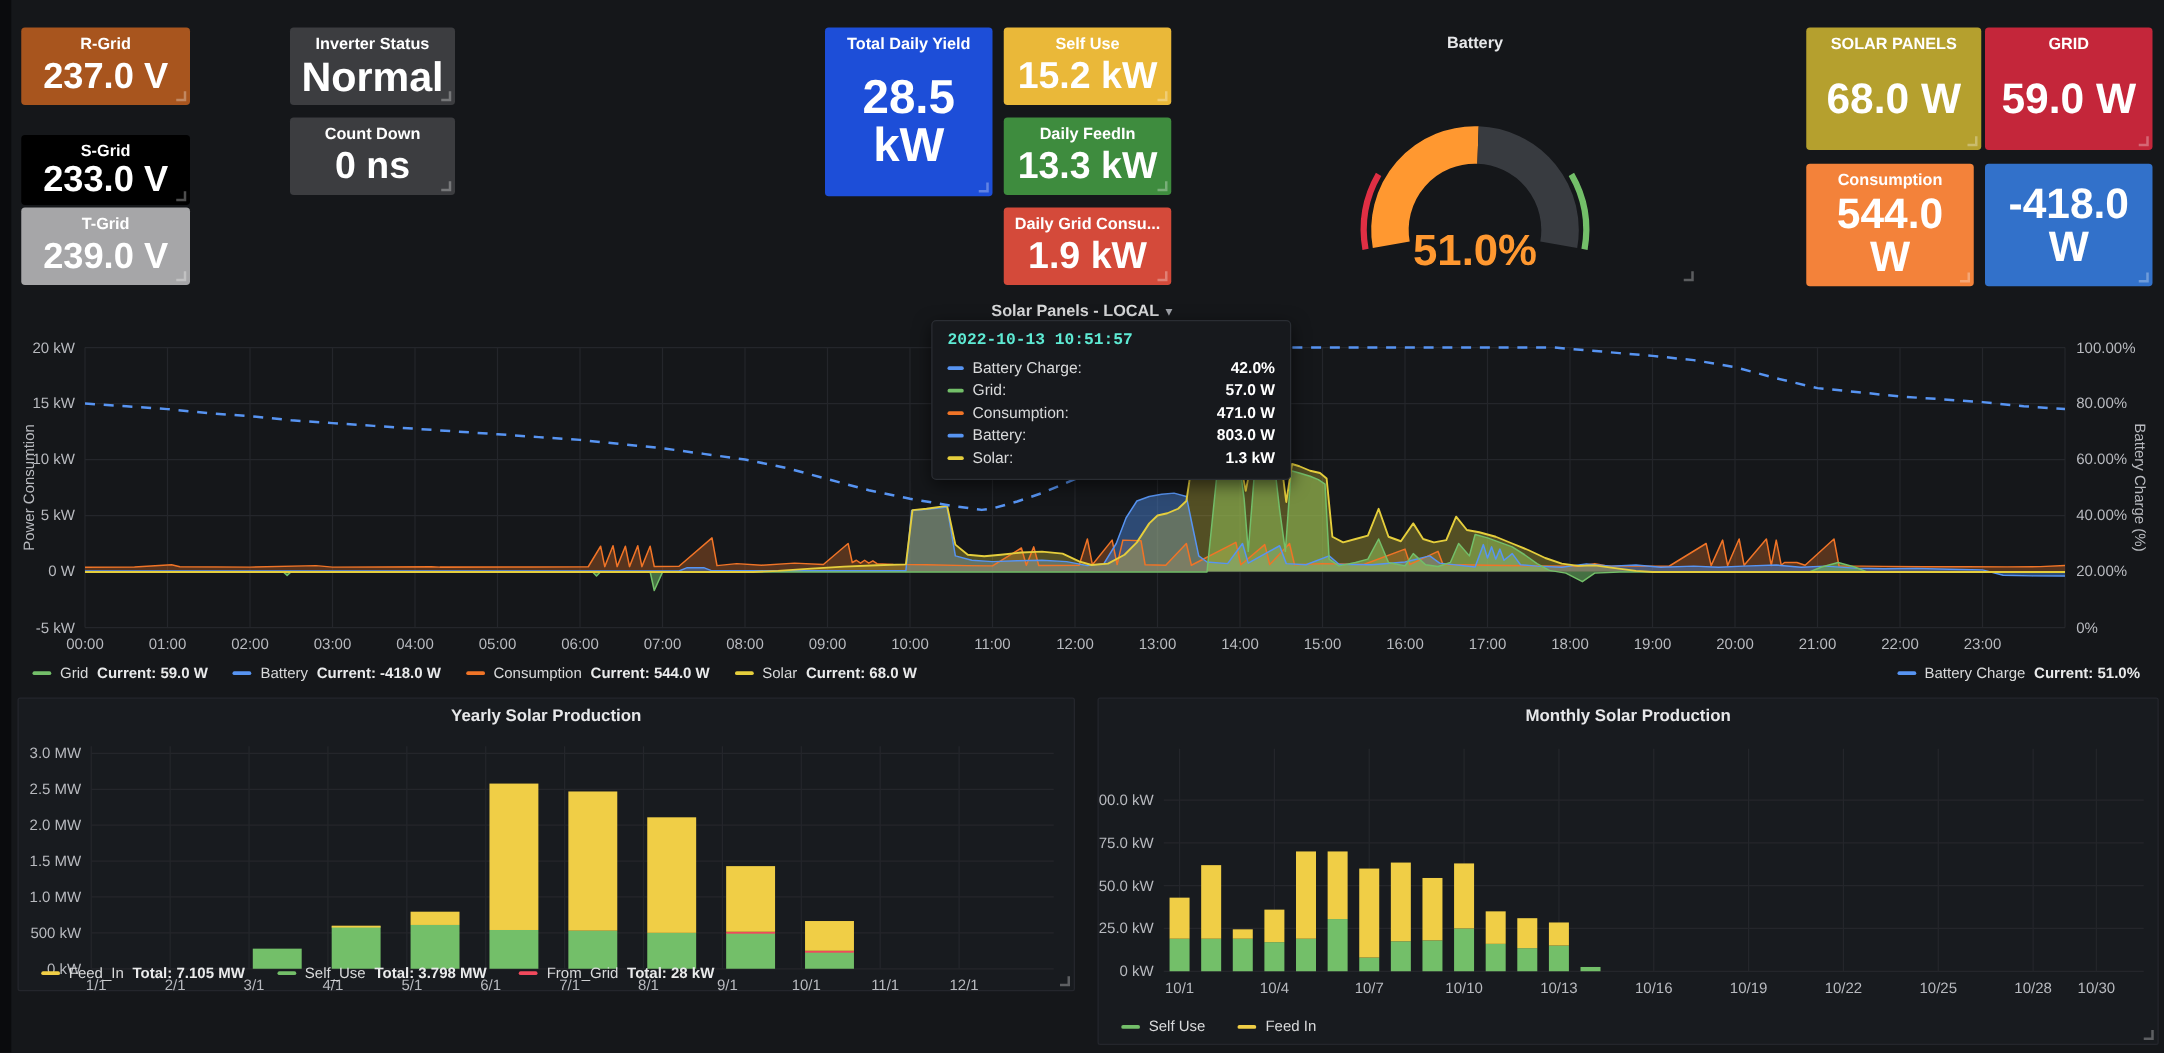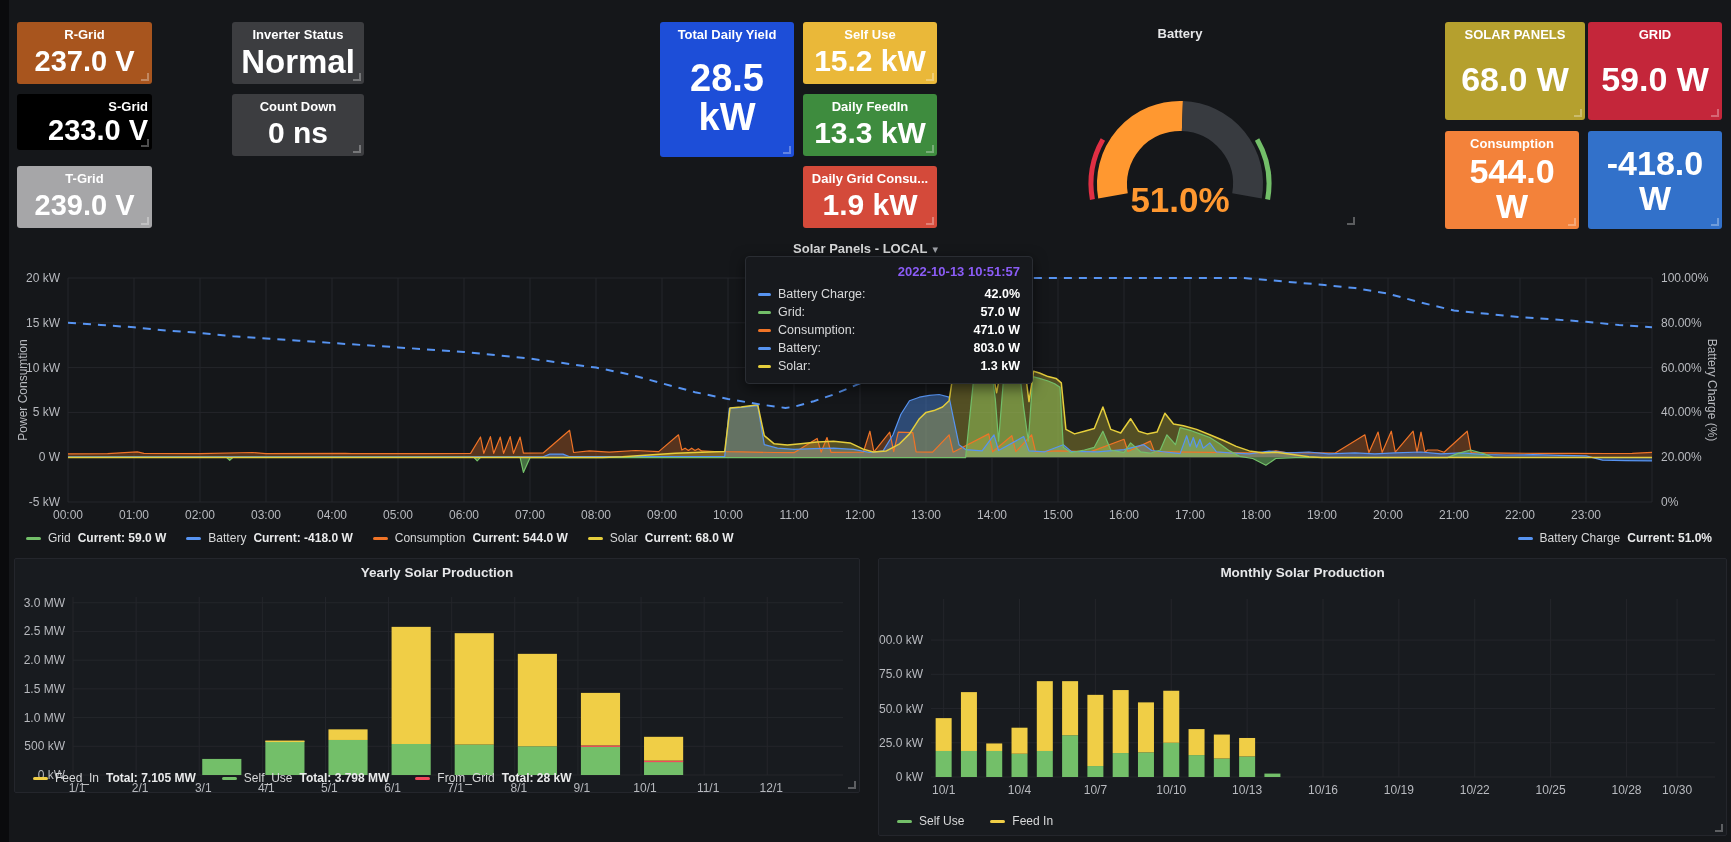--- a/index.html
+++ b/index.html
@@ -11,21 +11,21 @@
         flex-direction:column;align-items:center;padding:5px 4px 3px 4px;}
   .stat:after,.big-panel:after,.gauge-panel:after{content:"";position:absolute;right:3px;bottom:3px;
         width:6px;height:6px;border-right:2px solid rgba(255,255,255,.30);
         border-bottom:2px solid rgba(255,255,255,.30);}
   .stat .t{font-size:13px;font-weight:700;color:#FFFFFF;white-space:nowrap;}
   .stat .v{flex:1;display:flex;align-items:center;justify-content:center;text-align:center;
            font-weight:700;color:#FFFFFF;line-height:1.02;}
   .v29{font-size:29px;} .v33{font-size:33px;} .v38{font-size:38px;} .v30{font-size:30px;} .v34{font-size:34px;}
   
   #p-rgrid{left:17px;top:22px;width:135px;height:62px;}
-  #p-sgrid{left:17px;top:94px;width:135px;height:56px;align-items:flex-end;}
+  #p-sgrid{left:17px;top:108px;width:135px;height:56px;}
   #p-tgrid{left:17px;top:166px;width:135px;height:62px;}
   #p-inverter{left:232px;top:22px;width:132px;height:62px;}
   #p-countdown{left:232px;top:94px;width:132px;height:62px;}
   #p-yield{left:660px;top:22px;width:134px;height:135px;}
   #p-selfuse{left:803px;top:22px;width:134px;height:62px;}
   #p-feedin{left:803px;top:94px;width:134px;height:62px;}
   #p-gridcons{left:803px;top:166px;width:134px;height:62px;}
   #p-solarpanels{left:1445px;top:22px;width:140px;height:98px;}
   #p-grid{left:1588px;top:22px;width:134px;height:98px;}
   #p-consumption{left:1445px;top:131px;width:134px;height:98px;}
@@ -44,21 +44,21 @@
   .legend-row{position:absolute;left:26px;top:531px;width:1686px;display:flex;align-items:center;}
   .legend-left{display:flex;gap:20px;align-items:center;}
   .legend-right{margin-left:auto;display:flex;gap:20px;align-items:center;}
   .legend-item{display:flex;align-items:center;font-size:12px;color:#D8D9DA;cursor:pointer;white-space:nowrap;}
   .legend-item .dash{display:inline-block;width:15px;height:3px;border-radius:2px;margin-right:7px;}
   .legend-item .val{font-weight:700;margin-left:7px;color:#E9EAEB;}
   
   .tooltip{position:absolute;left:745px;top:256px;width:288px;background:#17191D;
            border:1px solid #2A2D33;border-radius:4px;box-shadow:0 4px 14px rgba(0,0,0,.55);
            padding:7px 12px 8px 12px;z-index:6;box-sizing:border-box;}
-  .tooltip .tt-title{text-align:right;font-size:13px;font-weight:700;color:#8b5cf6;margin-bottom:6px;}
+  .tooltip .tt-title{text-align:left;font-size:13px;font-weight:700;color:#5eead4;margin-bottom:6px;font-family:Liberation Mono, monospace;}
   .tt-row{display:flex;align-items:center;font-size:12.5px;color:#D8D9DA;padding:2px 0;}
   .tt-row .dash{display:inline-block;width:13px;height:3px;border-radius:2px;margin-right:7px;}
   .tt-row .val{margin-left:auto;font-weight:700;color:#FFFFFF;}
   
   .big-panel{position:absolute;background:#181B1F;border:1px solid #24262C;border-radius:2px;box-sizing:border-box;}
   #panel-yearly{left:14px;top:558px;width:846px;height:235px;}
   #panel-monthly{left:878px;top:558px;width:849px;height:278px;}
   .big-title{position:absolute;top:6px;left:0;right:0;text-align:center;font-size:13.5px;
              font-weight:700;color:#E6E7E9;}
   .big-svg{position:absolute;left:0;top:26px;}

